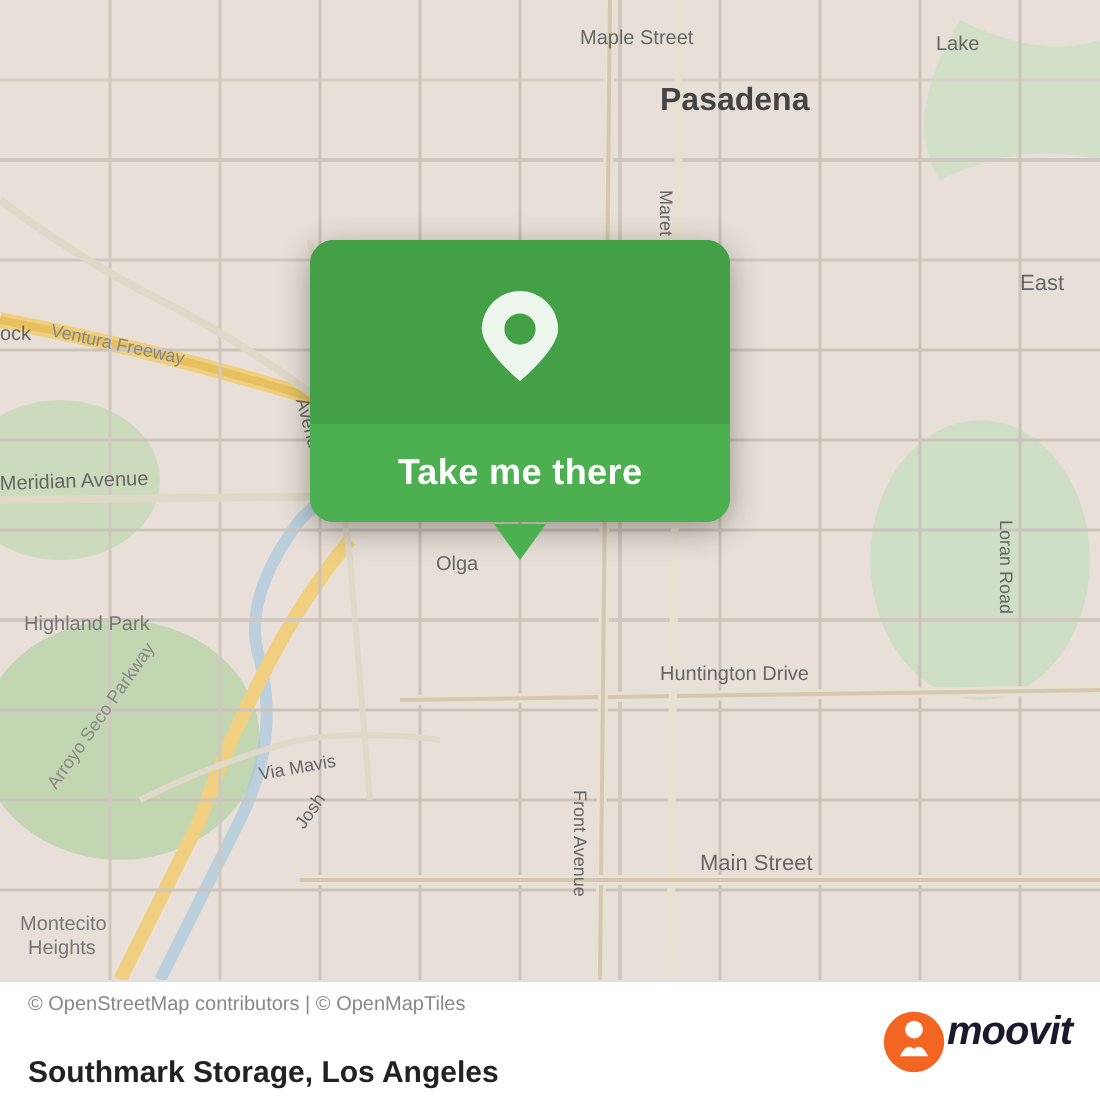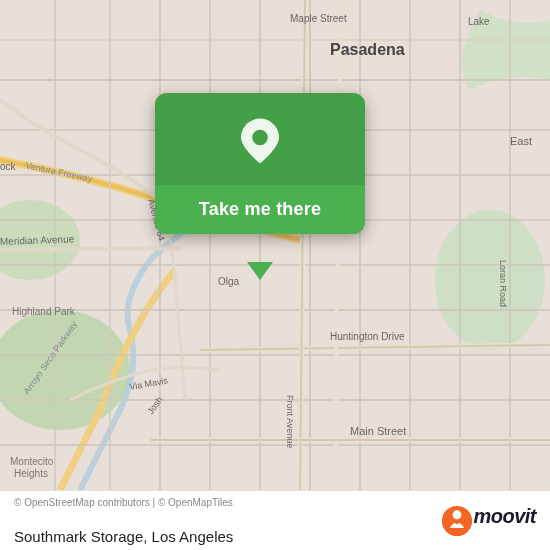--- a/index.html
+++ b/index.html
@@ -24,21 +24,21 @@
     #map-svg {
       width: 100%;
       height: 100%;
       position: absolute;
       top: 0; left: 0;
     }
 
     
     #popup-card {
       position: absolute;
-      top: 93px;
+      top: 120px;
       left: 155px;
       width: 210px;
       background: #4caf50;
       border-radius: 12px;
       overflow: hidden;
       box-shadow: 0 4px 16px rgba(0,0,0,0.35);
       display: flex;
       flex-direction: column;
       align-items: center;
     }
@@ -100,21 +100,21 @@
     }
 
     #attribution-text {
       font-size: 10px;
       color: #888;
       margin-bottom: 20px;
     }
 
     #location-name {
       font-size: 15px;
-      font-weight: normal;
+      font-weight: bold;
       color: #222;
     }
 
     #moovit-logo {
       display: flex;
       align-items: flex-start;
       gap: 0;
     }
 
     #moovit-icon {

